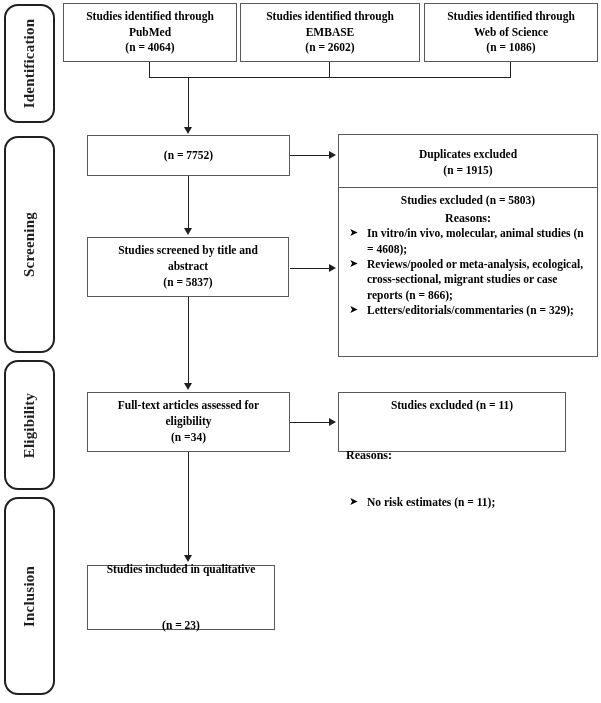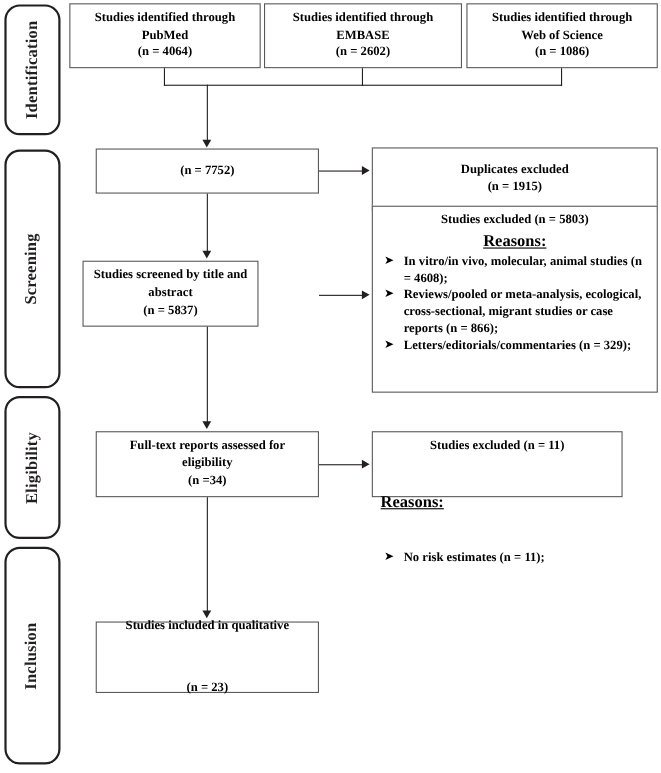--- a/index.html
+++ b/index.html
@@ -69,23 +69,22 @@
     padding: 5px 7px 5px 7px;
   }
   .reasons .r-title {
     text-align: center;
     font-weight: bold;
     font-size: 11.5px;
     margin-bottom: 1px;
   }
   .reasons .r-sub {
     font-weight: bold;
-    font-size: 15px;
+    font-size: 12px;
     margin-bottom: 0px;
-    text-decoration: underline;
   }
   .reasons ul {
     list-style: none;
     margin: 0;
     padding: 0;
   }
   .reasons li {
     position: relative;
     padding-left: 21px;
     font-weight: bold;
@@ -180,21 +179,21 @@
     <span class="ln">Duplicates excluded</span>
     <span class="ln">(n = 1915)</span>
   </div>
 
   <div class="conn hline" style="left:290px; top:155px; width:40px;"></div>
   <div class="arrow-right" style="left:329px; top:151px;"></div>
 
   <div class="conn vline" style="left:188px; top:176px; height:53px;"></div>
   <div class="arrow-down" style="left:184px; top:228px;"></div>
 
-  <div class="node" style="left:75px; top:237px; width:160px; height:60px;">
+  <div class="node" style="left:87px; top:237px; width:202px; height:60px;">
     <span class="ln">Studies screened by title and</span>
     <span class="ln">abstract</span>
     <span class="ln">(n = 5837)</span>
   </div>
 
   <div class="node reasons" style="left:338px; top:187px; width:260px; height:170px;align-items:center;">
     <div class="r-title">Studies excluded (n = 5803)</div>
     <div class="r-sub">Reasons:</div>
     <ul>
       <li>
@@ -212,21 +211,21 @@
     </ul>
   </div>
 
   <div class="conn hline" style="left:290px; top:268px; width:40px;"></div>
   <div class="arrow-right" style="left:329px; top:264px;"></div>
 
   <div class="conn vline" style="left:188px; top:297px; height:87px;"></div>
   <div class="arrow-down" style="left:184px; top:383px;"></div>
 
   <div class="node" style="left:87px; top:392px; width:203px; height:60px;">
-    <span class="ln">Full-text reports assessed for</span>
+    <span class="ln">Full-text articles assessed for</span>
     <span class="ln">eligibility</span>
     <span class="ln">(n =34)</span>
   </div>
 
   <div class="node reasons" style="left:338px; top:392px; width:228px; height:60px;gap:32px;">
     <div class="r-title">Studies excluded (n = 11)</div>
     <div class="r-sub">Reasons:</div>
     <ul>
       <li>
         <span class="bullet">➤</span>
@@ -234,18 +233,18 @@
       </li>
     </ul>
   </div>
 
   <div class="conn hline" style="left:290px; top:422px; width:40px;"></div>
   <div class="arrow-right" style="left:329px; top:418px;"></div>
 
   <div class="conn vline" style="left:188px; top:452px; height:104px;"></div>
   <div class="arrow-down" style="left:184px; top:555px;"></div>
 
-  <div class="node" style="left:87px; top:565px; width:203px; height:65px;gap:40px;">
+  <div class="node" style="left:87px; top:565px; width:188px; height:65px;gap:40px;">
     <span class="ln">Studies included in qualitative</span>
     <span class="ln">(n = 23)</span>
   </div>
 
 </div>
 
 </body></html>

